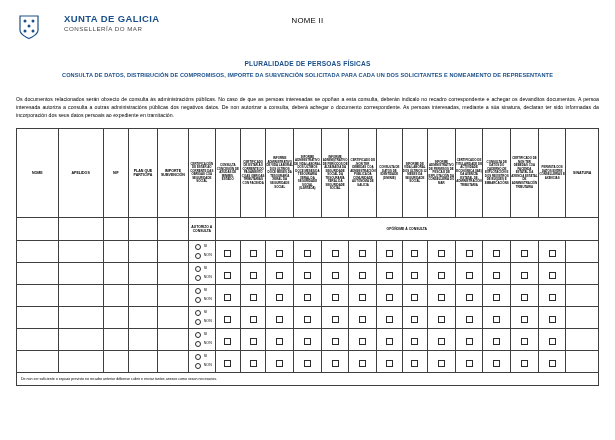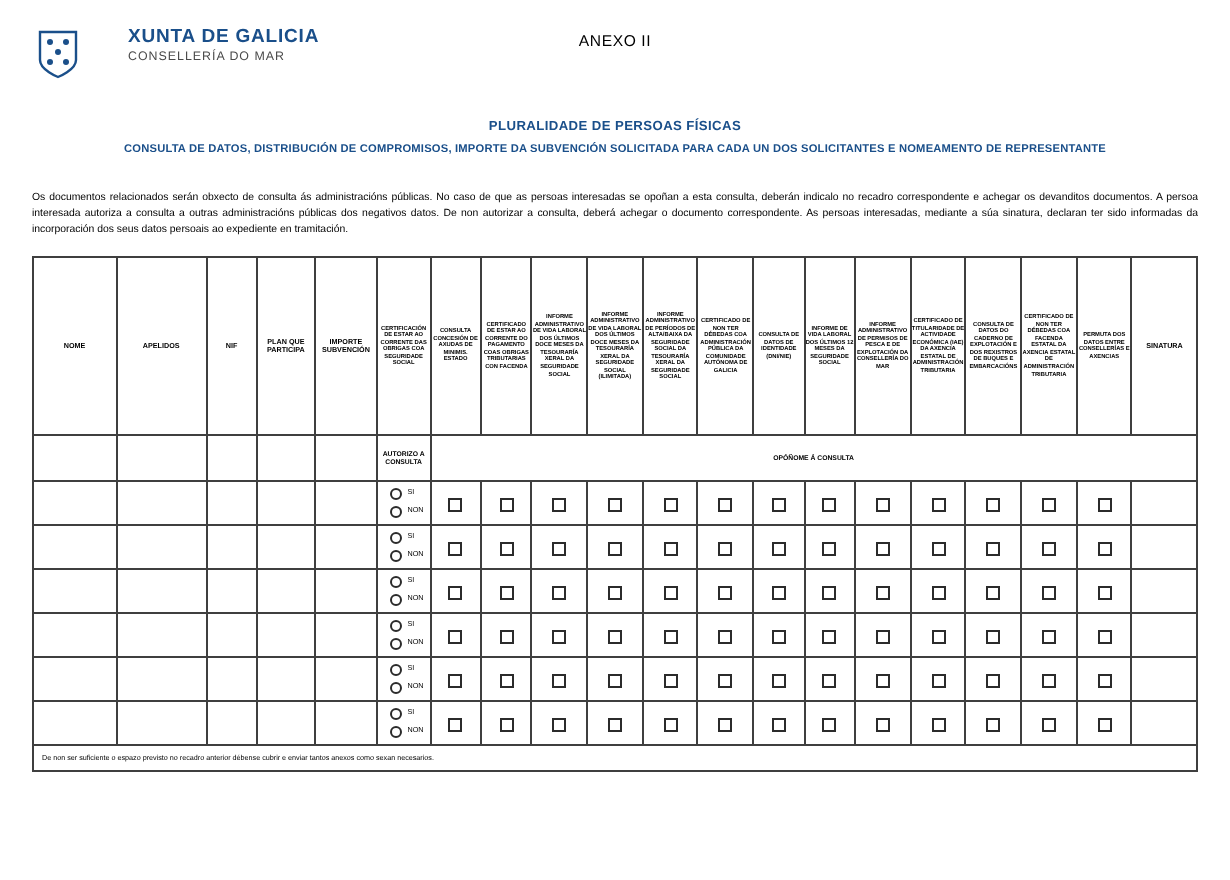--- a/index.html
+++ b/index.html
@@ -197,21 +197,21 @@
           <circle cx="11" cy="12" r="1.5" fill="#1a4f8a"></circle>
           <circle cx="7" cy="17" r="1.5" fill="#1a4f8a"></circle>
           <circle cx="15" cy="17" r="1.5" fill="#1a4f8a"></circle>
         </svg>
       </span>
       <span class="brand-text">
         <span class="brand-main">XUNTA DE GALICIA</span>
         <span class="brand-sub">CONSELLERÍA DO MAR</span>
       </span>
     </div>
-    <div class="annex">ANEXO II</div>
+    <div class="annex">NOME II</div>
   </div>
 
   <div class="title1">PLURALIDADE DE PERSOAS FÍSICAS</div>
   <div class="title2">CONSULTA DE DATOS, DISTRIBUCIÓN DE COMPROMISOS, IMPORTE DA SUBVENCIÓN SOLICITADA PARA CADA UN DOS SOLICITANTES E NOMEAMENTO DE REPRESENTANTE</div>
 
   <div class="intro">
     <p>Os documentos relacionados serán obxecto de consulta ás administracións públicas. No caso de que as persoas interesadas se opoñan a esta consulta, deberán indicalo no recadro correspondente e achegar os devanditos documentos. A persoa interesada autoriza a consulta a outras administracións públicas dos negativos datos. De non autorizar a consulta, deberá achegar o documento correspondente. As persoas interesadas, mediante a súa sinatura, declaran ter sido informadas da incorporación dos seus datos persoais ao expediente en tramitación.</p>
   </div>
 
   <div class="tbl-wrap">

